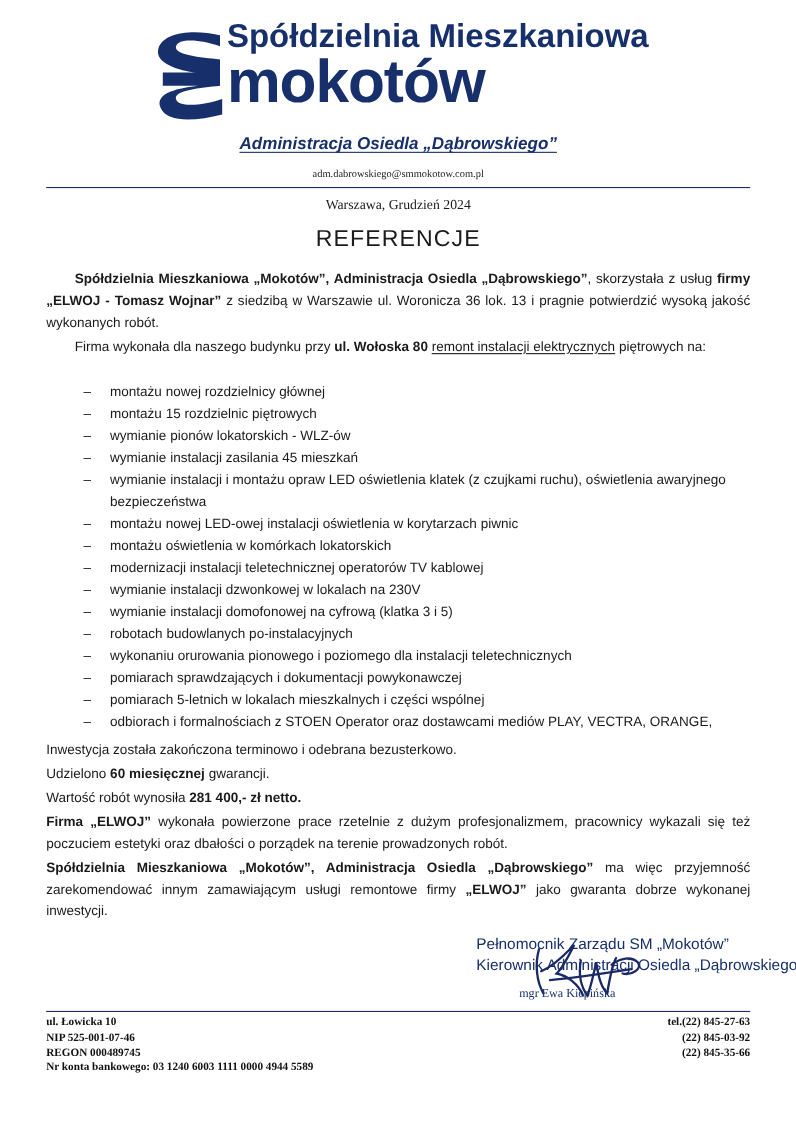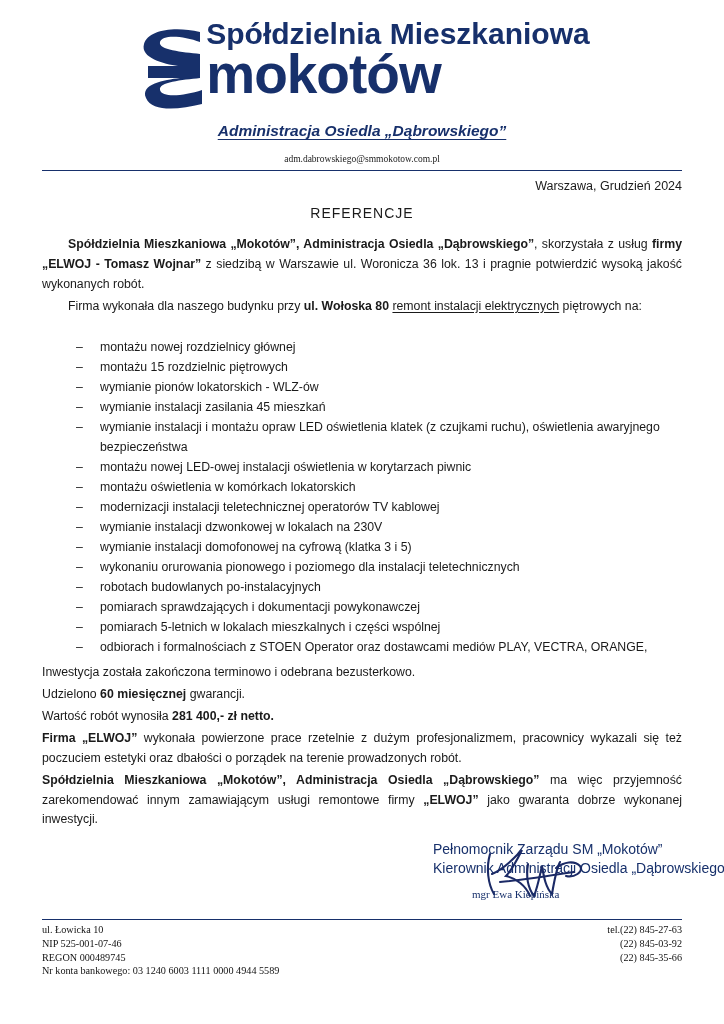--- a/index.html
+++ b/index.html
@@ -83,26 +83,27 @@
   .hr-top {
     margin-top: 6px;
     border: none;
     border-top: 1.5px solid #17306b;
     height: 0;
   }
 
   
   .date-line {
     margin-top: 8px;
-    text-align: right;
+    text-align: center;
     font-size: 12.5px;
+    font-family: Liberation Serif, serif;
   }
   .doc-title {
     text-align: center;
-    font-size: 14px;
+    font-size: 21px;
     letter-spacing: 1px;
     margin-top: 12px;
     margin-bottom: 14px;
   }
   p.para {
     font-size: 12.3px;
     line-height: 1.62;
     margin: 0 0 2px 0;
     text-align: justify;
   }
@@ -161,20 +162,21 @@
     width: 110px;
     height: 56px;
   }
 
   
   .footer {
     position: absolute;
     left: 42px;
     right: 42px;
     bottom: 46px;
+    font-weight: bold;
   }
   .hr-bottom {
     border: none;
     border-top: 1.3px solid #17306b;
     margin: 0 0 3px 0;
   }
   .footer-cols {
     display: flex;
     justify-content: space-between;
     font-family: "Liberation Serif", serif;
@@ -222,22 +224,22 @@
     <li>montażu nowej rozdzielnicy głównej</li>
     <li>montażu 15 rozdzielnic piętrowych</li>
     <li>wymianie pionów lokatorskich - WLZ-ów</li>
     <li>wymianie instalacji zasilania 45 mieszkań</li>
     <li>wymianie instalacji i montażu opraw LED oświetlenia klatek (z czujkami ruchu), oświetlenia awaryjnego bezpieczeństwa</li>
     <li>montażu nowej LED-owej instalacji oświetlenia w korytarzach piwnic</li>
     <li>montażu oświetlenia w komórkach lokatorskich</li>
     <li>modernizacji instalacji teletechnicznej operatorów TV kablowej</li>
     <li>wymianie instalacji dzwonkowej w lokalach na 230V</li>
     <li>wymianie instalacji domofonowej na cyfrową (klatka 3 i 5)</li>
+    <li>robotach budowlanych po-instalacyjnych</li>
     <li>wykonaniu orurowania pionowego i poziomego dla instalacji teletechnicznych</li>
-    <li>robotach budowlanych po-instalacyjnych</li>
     <li>pomiarach sprawdzających i dokumentacji powykonawczej</li>
     <li>pomiarach 5-letnich w lokalach mieszkalnych i części wspólnej</li>
     <li>odbiorach i formalnościach z STOEN Operator oraz dostawcami mediów PLAY, VECTRA, ORANGE,</li>
   </ul>
 
   <p class="para tight">Inwestycja została zakończona terminowo i odebrana bezusterkowo.</p>
 
   <p class="para">
     <span>Udzielono </span><b>60 miesięcznej</b><span> gwarancji.</span>
   </p>

